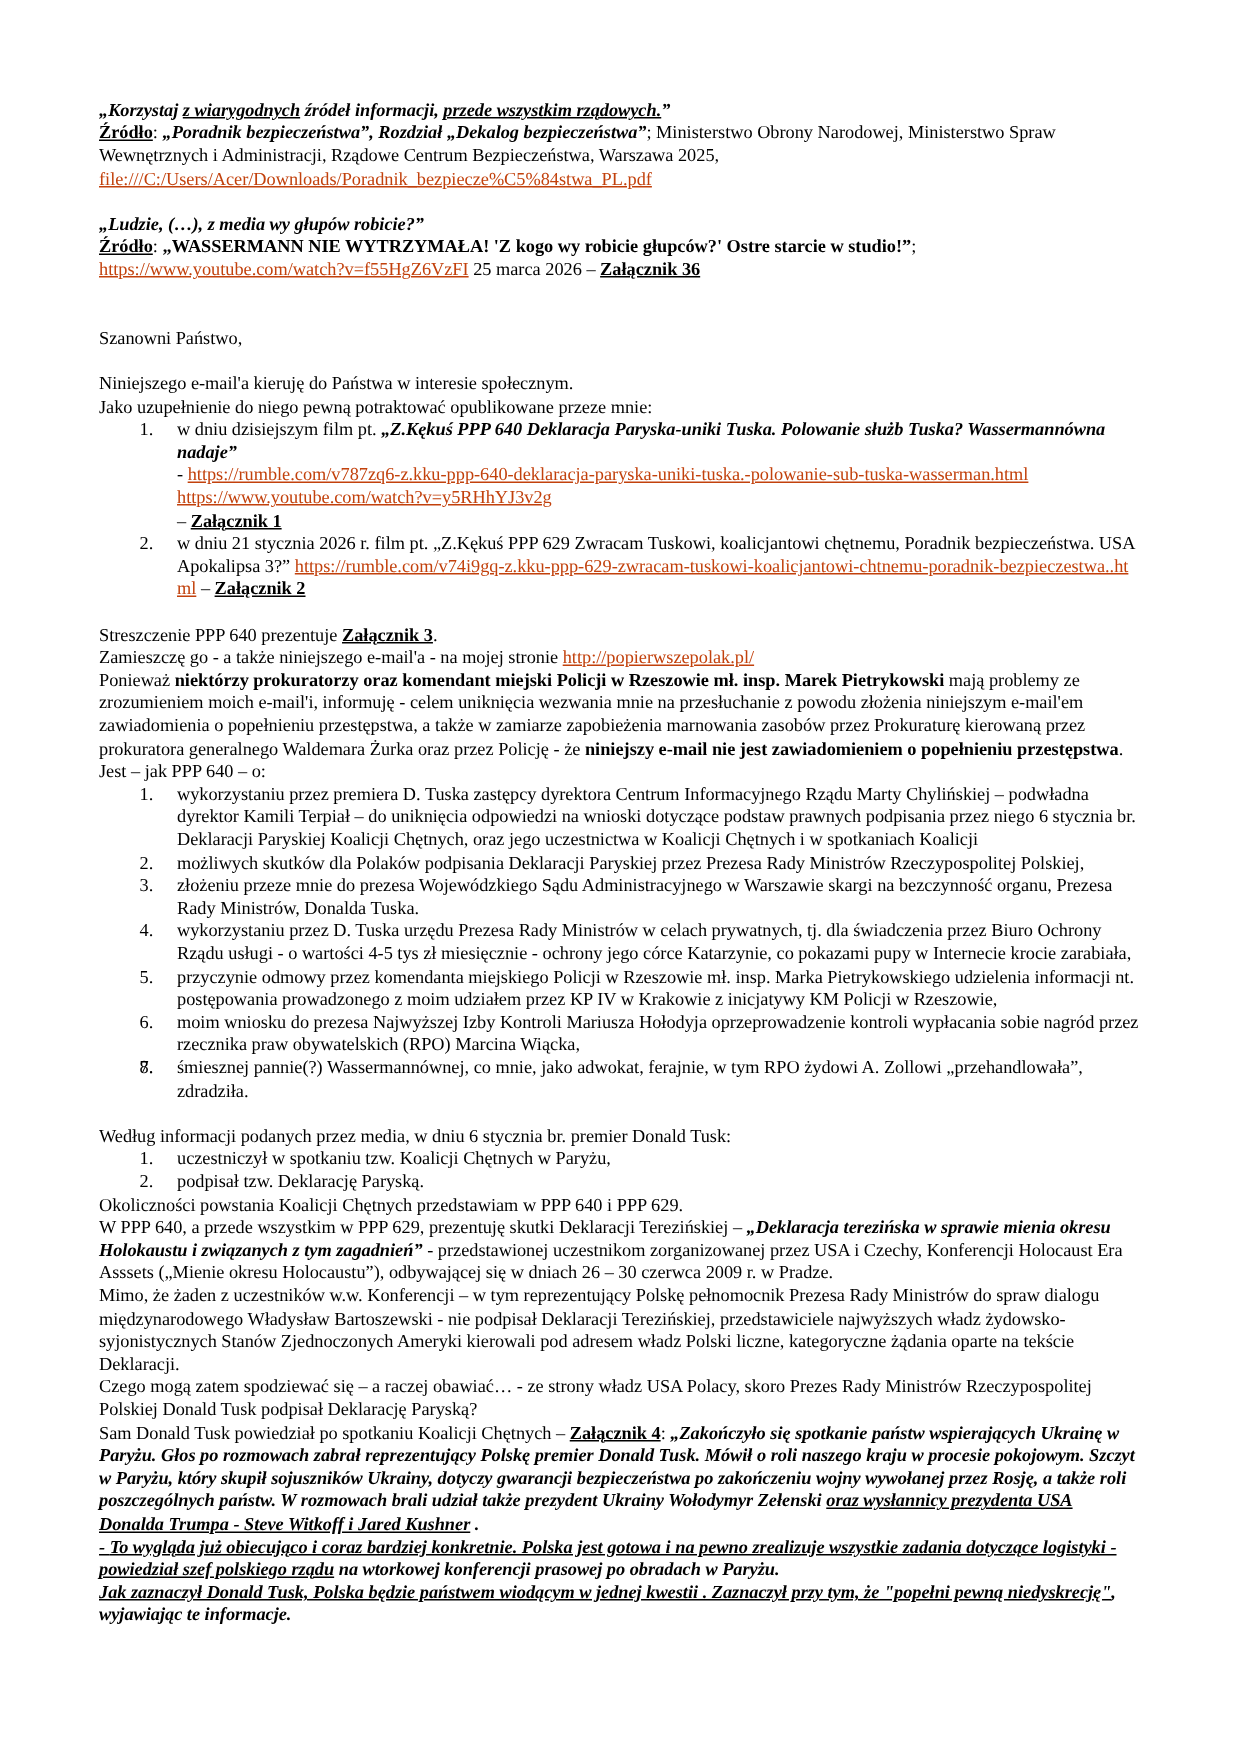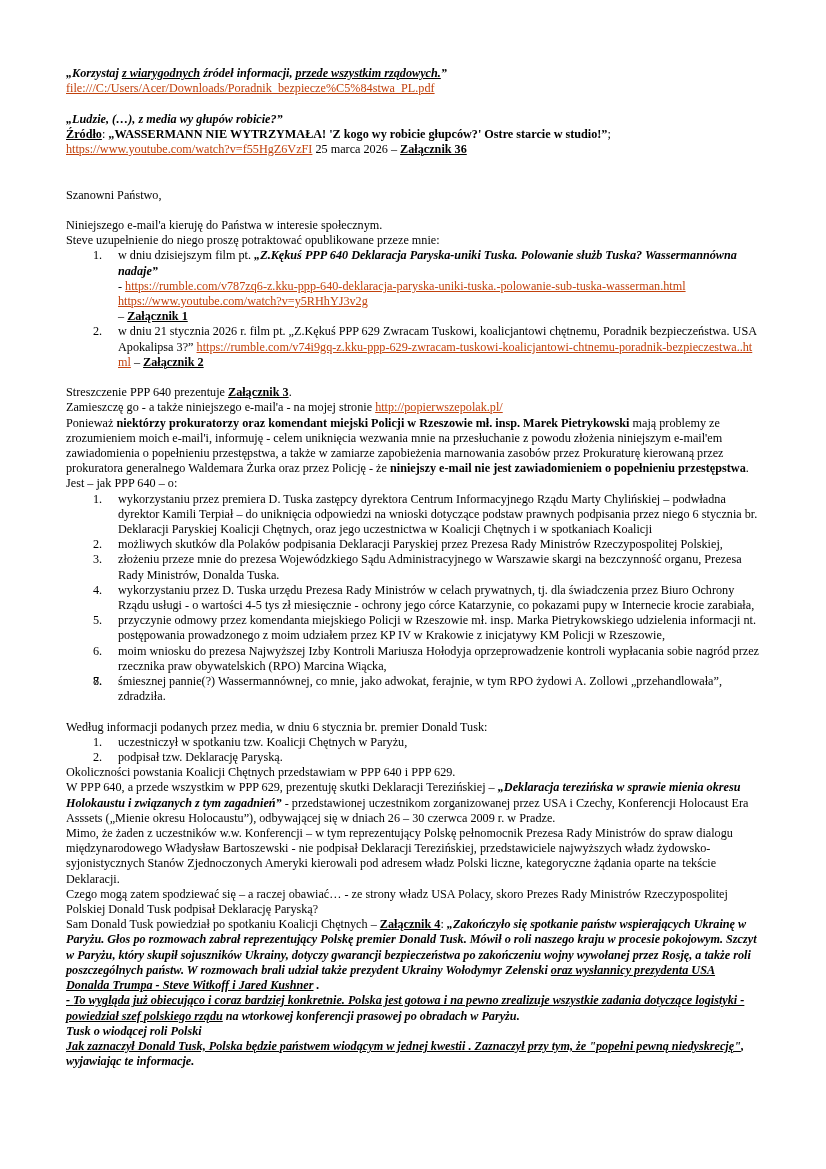--- a/index.html
+++ b/index.html
@@ -54,20 +54,23 @@
 </head>
 <body>
 
 <div class="page">
   <div class="doc">
 
     <p>
       <span class="bi">„Korzystaj</span><span class="bi">&nbsp;</span><span class="bi u">z wiarygodnych</span><span class="bi">&nbsp;</span><span class="bi">źródeł informacji,</span><span class="bi">&nbsp;</span><span class="bi u">przede wszystkim rządowych.</span><span class="bi">”</span>
     </p>
     <p>
+      <span class="b u">Źródło</span><span>: </span><span class="bi">„Poradnik bezpieczeństwa”, Rozdział „Dekalog bezpieczeństwa”</span><span>; Ministerstwo Obrony Narodowej, Ministerstwo Spraw Wewnętrznych i Administracji, Rządowe Centrum Bezpieczeństwa, Warszawa 2025,</span>
+    </p>
+    <p>
       <a class="lnk" href="#">file:///C:/Users/Acer/Downloads/Poradnik_bezpiecze%C5%84stwa_PL.pdf</a>
     </p>
 
     <div class="blank"></div>
 
     <p>
       <span class="bi">„Ludzie, (…), z media wy głupów robicie?”</span>
     </p>
     <p>
       <span class="b u">Źródło</span><span>: </span><span class="b">„WASSERMANN NIE WYTRZYMAŁA! 'Z kogo wy robicie głupców?' Ostre starcie w studio!”</span><span>;</span>
@@ -77,21 +80,21 @@
     </p>
 
     <div class="blank"></div>
     <div class="blank"></div>
 
     <p>Szanowni Państwo,</p>
 
     <div class="blank"></div>
 
     <p>Niniejszego e-mail'a kieruję do Państwa w interesie społecznym.</p>
-    <p>Steve uzupełnienie do niego proszę potraktować opublikowane przeze mnie:</p>
+    <p>Jako uzupełnienie do niego pewną potraktować opublikowane przeze mnie:</p>
 
     <ol class="lst">
       <li>
         <span class="num">1.</span>
         <span>w dniu dzisiejszym film pt. </span><span class="bi">„Z.Kękuś PPP 640 Deklaracja Paryska-uniki Tuska. Polowanie służb Tuska? Wassermannówna nadaje”</span>
         <span class="block"><span>- </span><a class="lnk" href="#">https://rumble.com/v787zq6-z.kku-ppp-640-deklaracja-paryska-uniki-tuska.-polowanie-sub-tuska-wasserman.html</a></span>
         <span class="block"><a class="lnk" href="#">https://www.youtube.com/watch?v=y5RHhYJ3v2g</a></span>
         <span class="block"><span>– </span><span class="b u">Załącznik 1</span></span>
       </li>
       <li>
@@ -145,20 +148,17 @@
 
     <p>Czego mogą zatem spodziewać się – a raczej obawiać… - ze strony władz USA Polacy, skoro Prezes Rady Ministrów Rzeczypospolitej Polskiej Donald Tusk podpisał Deklarację Paryską?</p>
 
     <p>
       <span>Sam Donald Tusk powiedział po spotkaniu Koalicji Chętnych – </span><span class="b u">Załącznik 4</span><span>: </span><span class="bi">„Zakończyło się spotkanie państw wspierających Ukrainę w Paryżu. Głos po rozmowach zabrał reprezentujący Polskę premier Donald Tusk. Mówił o roli naszego kraju w procesie pokojowym. Szczyt w Paryżu, który skupił sojuszników Ukrainy, dotyczy gwarancji bezpieczeństwa po zakończeniu wojny wywołanej przez Rosję, a także roli poszczególnych państw. W rozmowach brali udział także prezydent Ukrainy Wołodymyr Zełenski </span><span class="bi u">oraz wysłannicy prezydenta USA Donalda Trumpa - Steve Witkoff i Jared Kushner</span><span class="bi"> .</span>
     </p>
     <p>
       <span class="bi u">- </span><span class="bi u">To wygląda już obiecująco i coraz bardziej konkretnie. Polska jest gotowa i na pewno zrealizuje wszystkie zadania dotyczące logistyki - powiedział szef polskiego rządu</span><span class="bi"> na wtorkowej konferencji prasowej po obradach w Paryżu.</span>
     </p>
     <p>
-      <span class="bi">Tusk o wiodącej roli Polski</span>
-    </p>
-    <p>
       <span class="bi u">Jak zaznaczył Donald Tusk, Polska będzie państwem wiodącym w jednej kwestii . Zaznaczył przy tym, że "popełni pewną niedyskrecję"</span><span class="bi">, wyjawiając te informacje.</span>
     </p>
 
   </div>
 </div>
 
 </body></html>

